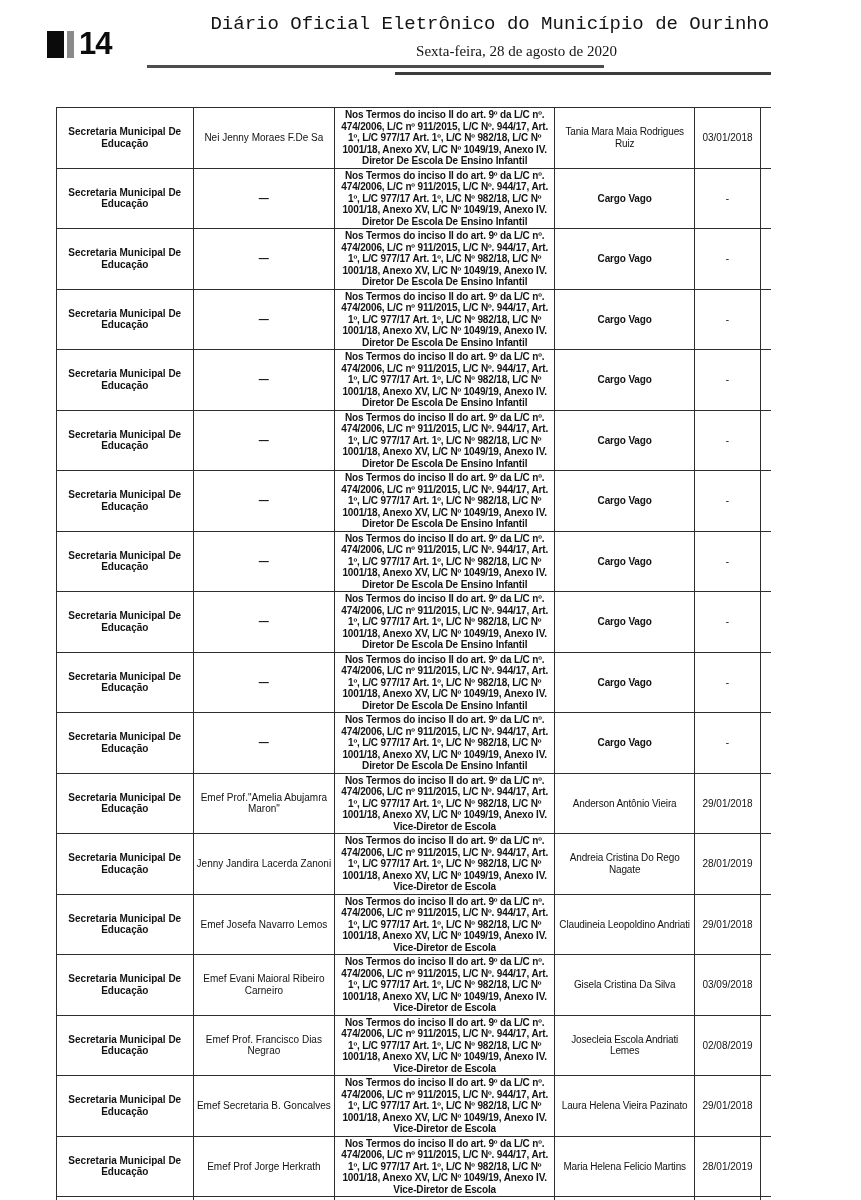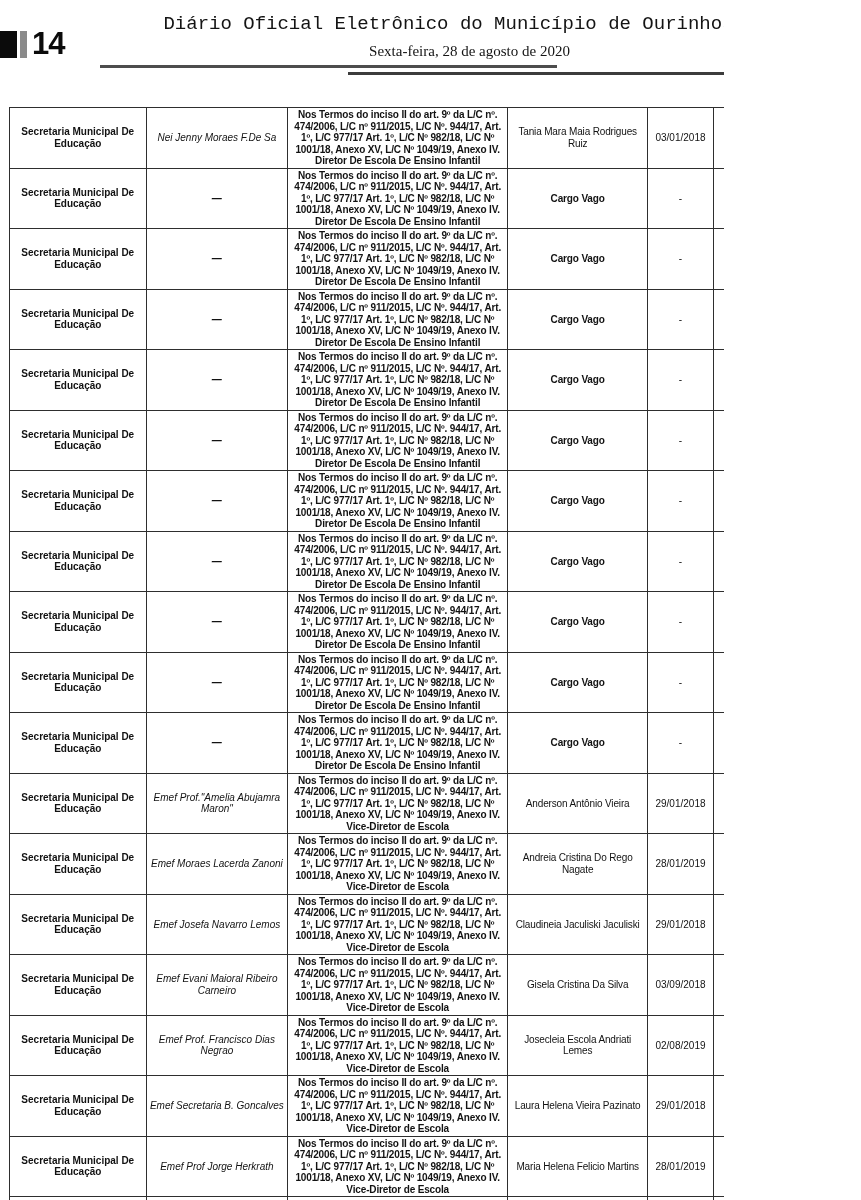--- a/index.html
+++ b/index.html
@@ -3,20 +3,21 @@
 <meta charset="utf-8">
 <style>
   html,body{margin:0;padding:0;background:#ffffff;}
   .page{
     position:relative;
     width:724px;height:1200px;
     overflow:hidden;
     background:#ffffff;
     font-family:"Liberation Sans",sans-serif;
     color:#111;
+    margin-left:47px;
   }
   
   .hdr{position:absolute;top:0;left:0;width:861px;height:107px;}
   .badge-black{position:absolute;left:0;top:31px;width:17px;height:27px;background:#0b0b0b;}
   .badge-gray{position:absolute;left:20px;top:31px;width:7px;height:27px;background:#8a8a8a;}
   .page-num{
     position:absolute;left:32px;top:26px;
     font-size:31px;font-weight:bold;letter-spacing:-1px;color:#0b0b0b;
     font-family:"Liberation Sans",sans-serif;
   }
@@ -45,21 +46,21 @@
     border:1.5px solid #2e2e2e;
     text-align:center;vertical-align:middle;
     padding:1px 3px;overflow:hidden;
     font-size:10px;line-height:11.5px;color:#121212;
   }
   td.c-dept{font-weight:bold;font-size:10px;}
   td.c-legal{
     font-weight:bold;font-size:9.5px;line-height:10.5px;
     letter-spacing:-0.15px;white-space:pre;
   }
-  td.c-unit{font-size:10px;font-style:italic;}
+  td.c-unit{font-size:10px;}
   td.c-holder{font-size:9.5px;letter-spacing:-0.15px;}
   td.c-date{font-size:10px;}
   td.c-d1,td.c-d2{font-size:11px;font-weight:bold;color:#222;}
   td.bold-val{font-weight:bold;}
   tr.cut td{vertical-align:top;padding-top:5px;}
 </style>
 </head>
 <body>
 
 <div class="page">
@@ -236,40 +237,40 @@
 1º, L/C 977/17 Art. 1º, L/C Nº 982/18, L/C Nº
 1001/18, Anexo XV, L/C Nº 1049/19, Anexo IV.
 Vice-Diretor de Escola</td>
       <td class="c-holder">Anderson Antônio Vieira</td>
       <td class="c-date">29/01/2018</td>
       <td class="c-d1">—</td>
       <td class="c-d2">—</td>
     </tr>
         <tr style="height: 58px;">
       <td class="c-dept">Secretaria Municipal De Educação</td>
-      <td class="c-unit">Emef Moraes Lacerda Zanoni</td>
+      <td class="c-unit">Jenny Jandira Lacerda Zanoni</td>
       <td class="c-legal">Nos Termos do inciso II do art. 9º da L/C nº.
 474/2006, L/C nº 911/2015, L/C Nº. 944/17, Art.
 1º, L/C 977/17 Art. 1º, L/C Nº 982/18, L/C Nº
 1001/18, Anexo XV, L/C Nº 1049/19, Anexo IV.
 Vice-Diretor de Escola</td>
       <td class="c-holder">Andreia Cristina Do Rego Nagate</td>
       <td class="c-date">28/01/2019</td>
       <td class="c-d1">—</td>
       <td class="c-d2">—</td>
     </tr>
         <tr style="height: 60px;">
       <td class="c-dept">Secretaria Municipal De Educação</td>
       <td class="c-unit">Emef Josefa Navarro Lemos</td>
       <td class="c-legal">Nos Termos do inciso II do art. 9º da L/C nº.
 474/2006, L/C nº 911/2015, L/C Nº. 944/17, Art.
 1º, L/C 977/17 Art. 1º, L/C Nº 982/18, L/C Nº
 1001/18, Anexo XV, L/C Nº 1049/19, Anexo IV.
 Vice-Diretor de Escola</td>
-      <td class="c-holder">Claudineia Jaculiski Jaculiski</td>
+      <td class="c-holder">Claudineia Leopoldino Andriati</td>
       <td class="c-date">29/01/2018</td>
       <td class="c-d1">—</td>
       <td class="c-d2">—</td>
     </tr>
         <tr style="height: 60px;">
       <td class="c-dept">Secretaria Municipal De Educação</td>
       <td class="c-unit">Emef Evani Maioral Ribeiro Carneiro</td>
       <td class="c-legal">Nos Termos do inciso II do art. 9º da L/C nº.
 474/2006, L/C nº 911/2015, L/C Nº. 944/17, Art.
 1º, L/C 977/17 Art. 1º, L/C Nº 982/18, L/C Nº

